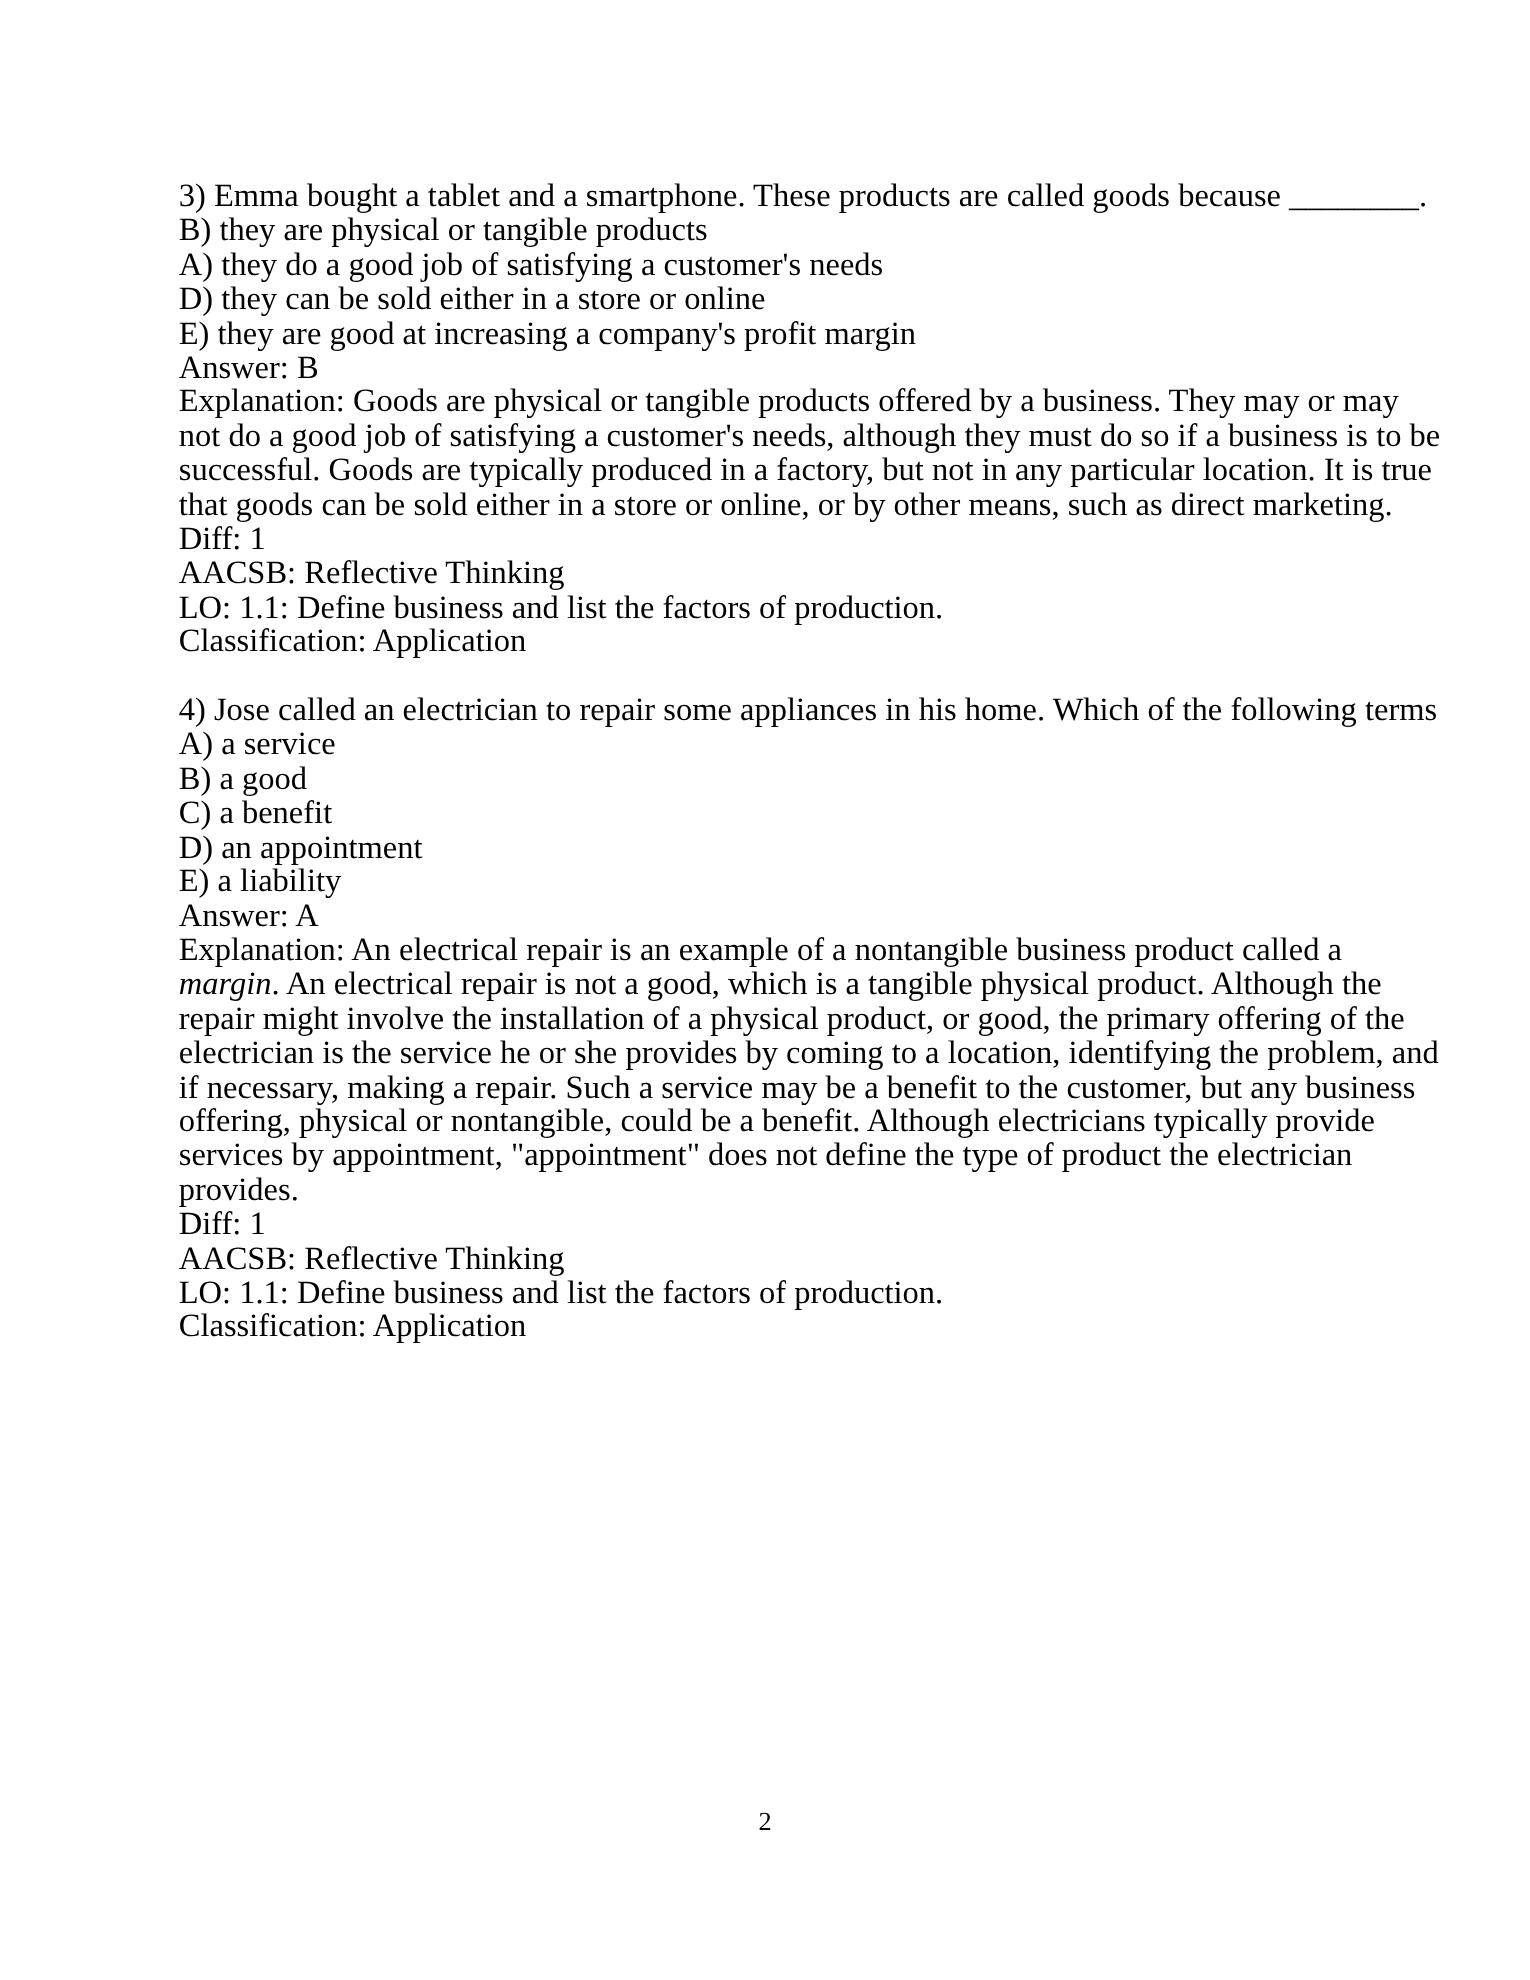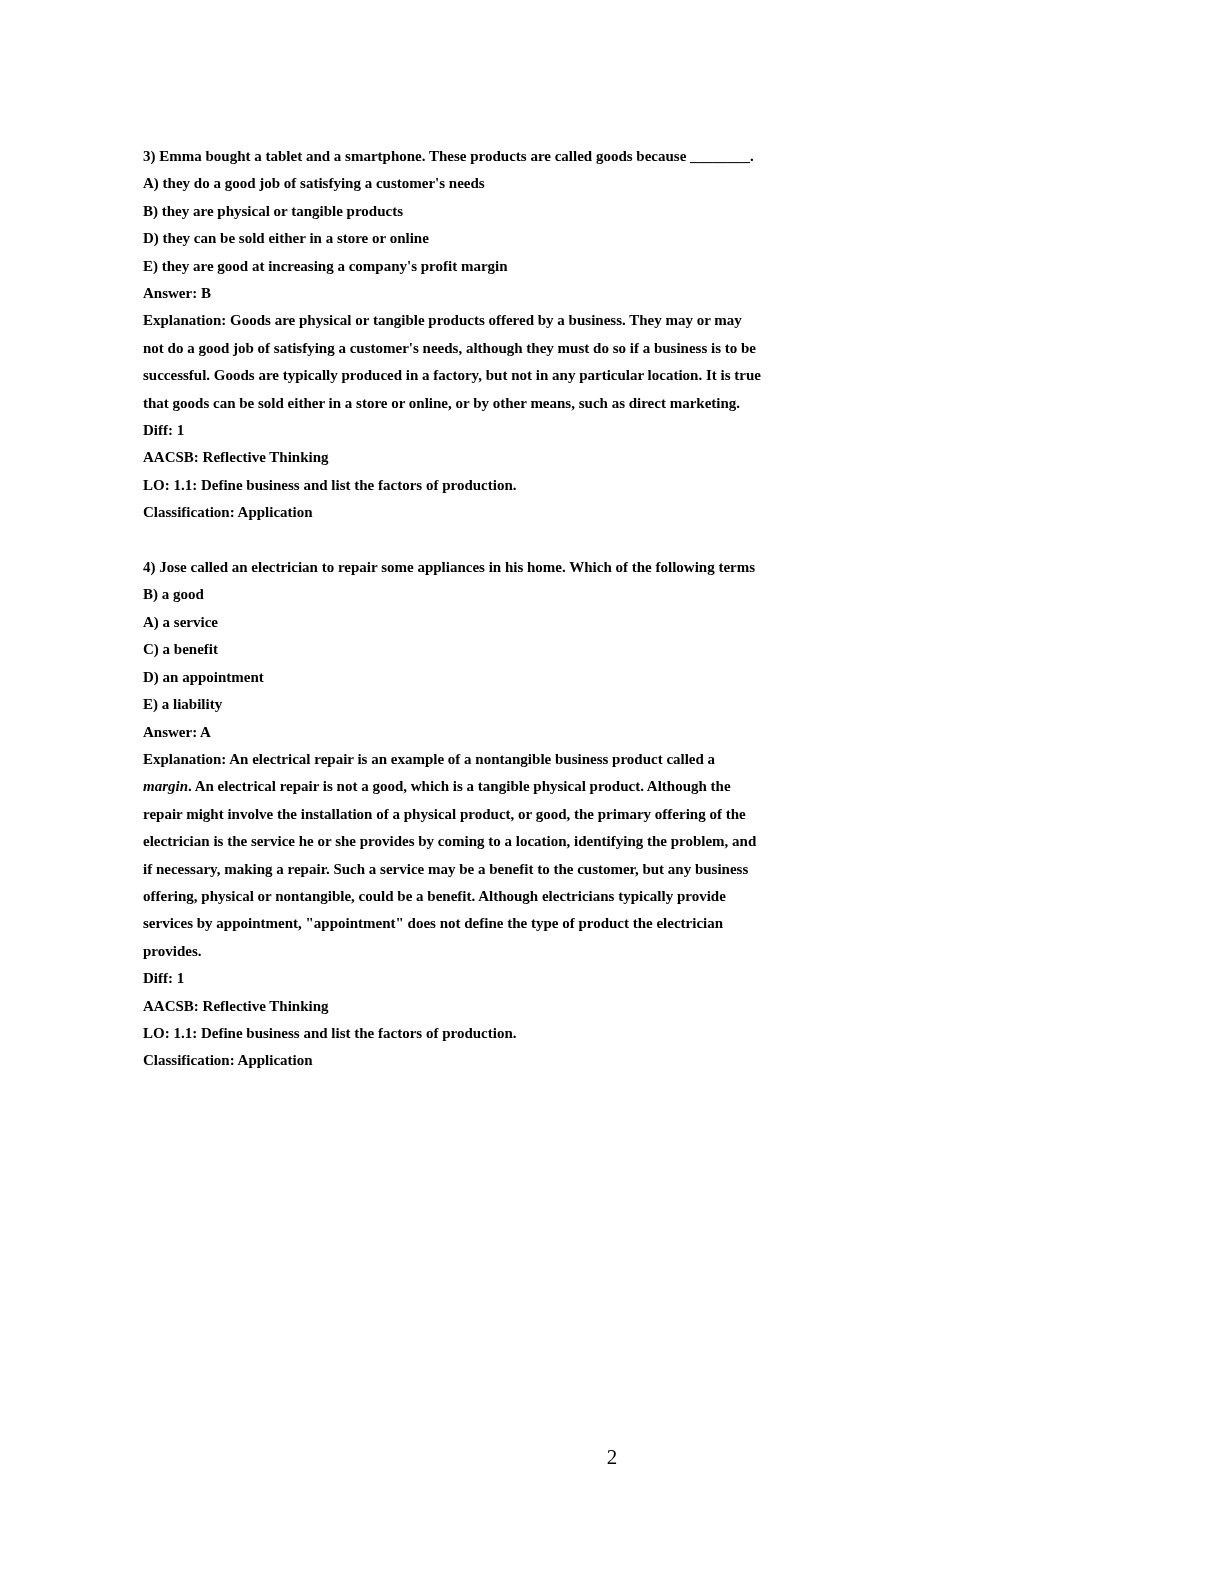--- a/index.html
+++ b/index.html
@@ -13,23 +13,22 @@
       position: relative;
       overflow: hidden;
       font-family: "Liberation Serif", "DejaVu Serif", serif;
       color: #000000;
     }
     .page {
       position: absolute;
       left: 143px;
       top: 143px;
       width: 940px;
-      font-size: 15px;
+      font-size: 26px;
       line-height: 27.4px;
-      font-weight: bold;
     }
     .line {
       white-space: nowrap;
       margin: 0;
     }
     .q-block {
       margin: 0;
     }
     .q-gap {
       height: 27.4px;
@@ -47,43 +46,43 @@
       line-height: 24px;
     }
   </style>
 </head>
 <body>
 
 <div class="page">
 
   <div class="q-block">
     <p class="line">3) Emma bought a tablet and a smartphone. These products are called goods because ________.</p>
+    <p class="line">B) they are physical or tangible products</p>
     <p class="line">A) they do a good job of satisfying a customer's needs</p>
-    <p class="line">B) they are physical or tangible products</p>
     <p class="line">D) they can be sold either in a store or online</p>
     <p class="line">E) they are good at increasing a company's profit margin</p>
     <p class="line">Answer:  B</p>
     <div>
       <p class="line">Explanation:  Goods are physical or tangible products offered by a business. They may or may</p>
       <p class="line">not do a good job of satisfying a customer's needs, although they must do so if a business is to be</p>
       <p class="line">successful. Goods are typically produced in a factory, but not in any particular location. It is true</p>
       <p class="line">that goods can be sold either in a store or online, or by other means, such as direct marketing.</p>
     </div>
     <p class="line">Diff: 1</p>
     <p class="line">AACSB:  Reflective Thinking</p>
     <p class="line">LO:  1.1: Define business and list the factors of production.</p>
     <p class="line">Classification:  Application</p>
   </div>
 
   <div class="q-gap"></div>
 
   <div class="q-block">
     <p class="line">4) Jose called an electrician to repair some appliances in his home. Which of the following terms</p>
+    <p class="line">A) a service</p>
     <p class="line">B) a good</p>
-    <p class="line">A) a service</p>
     <p class="line">C) a benefit</p>
     <p class="line">D) an appointment</p>
     <p class="line">E) a liability</p>
     <p class="line">Answer:  A</p>
     <div>
       <p class="line">Explanation:  An electrical repair is an example of a nontangible business product called a</p>
       <p class="line"><em>margin</em><span>. An electrical repair is not a good, which is a tangible physical product. Although the</span></p>
       <p class="line">repair might involve the installation of a physical product, or good, the primary offering of the</p>
       <p class="line">electrician is the service he or she provides by coming to a location, identifying the problem, and</p>
       <p class="line">if necessary, making a repair. Such a service may be a benefit to the customer, but any business</p>

